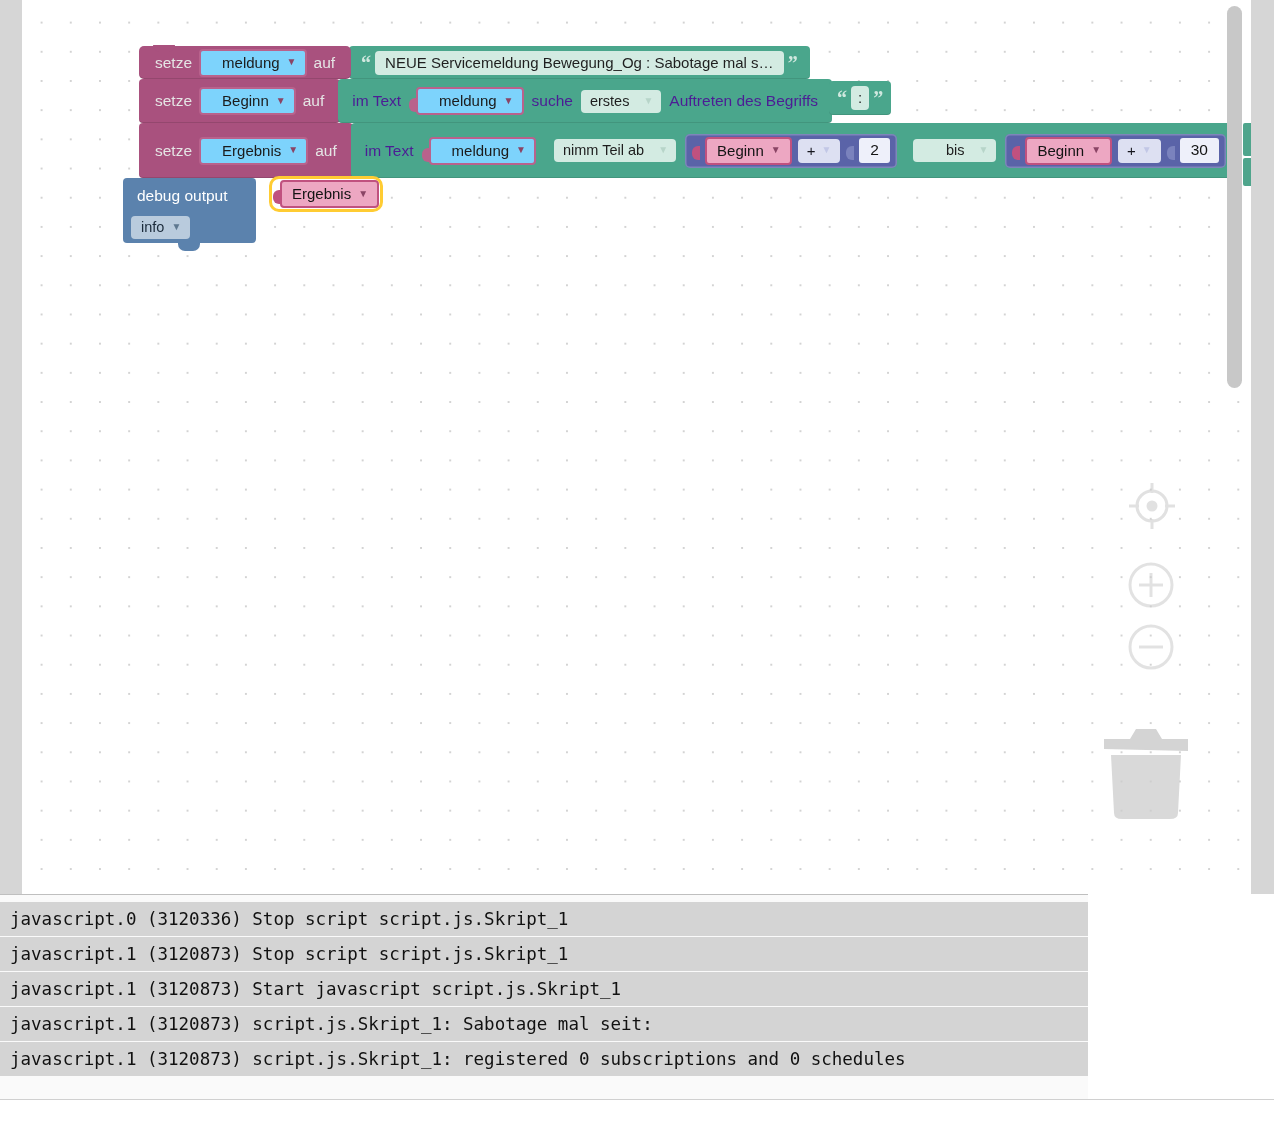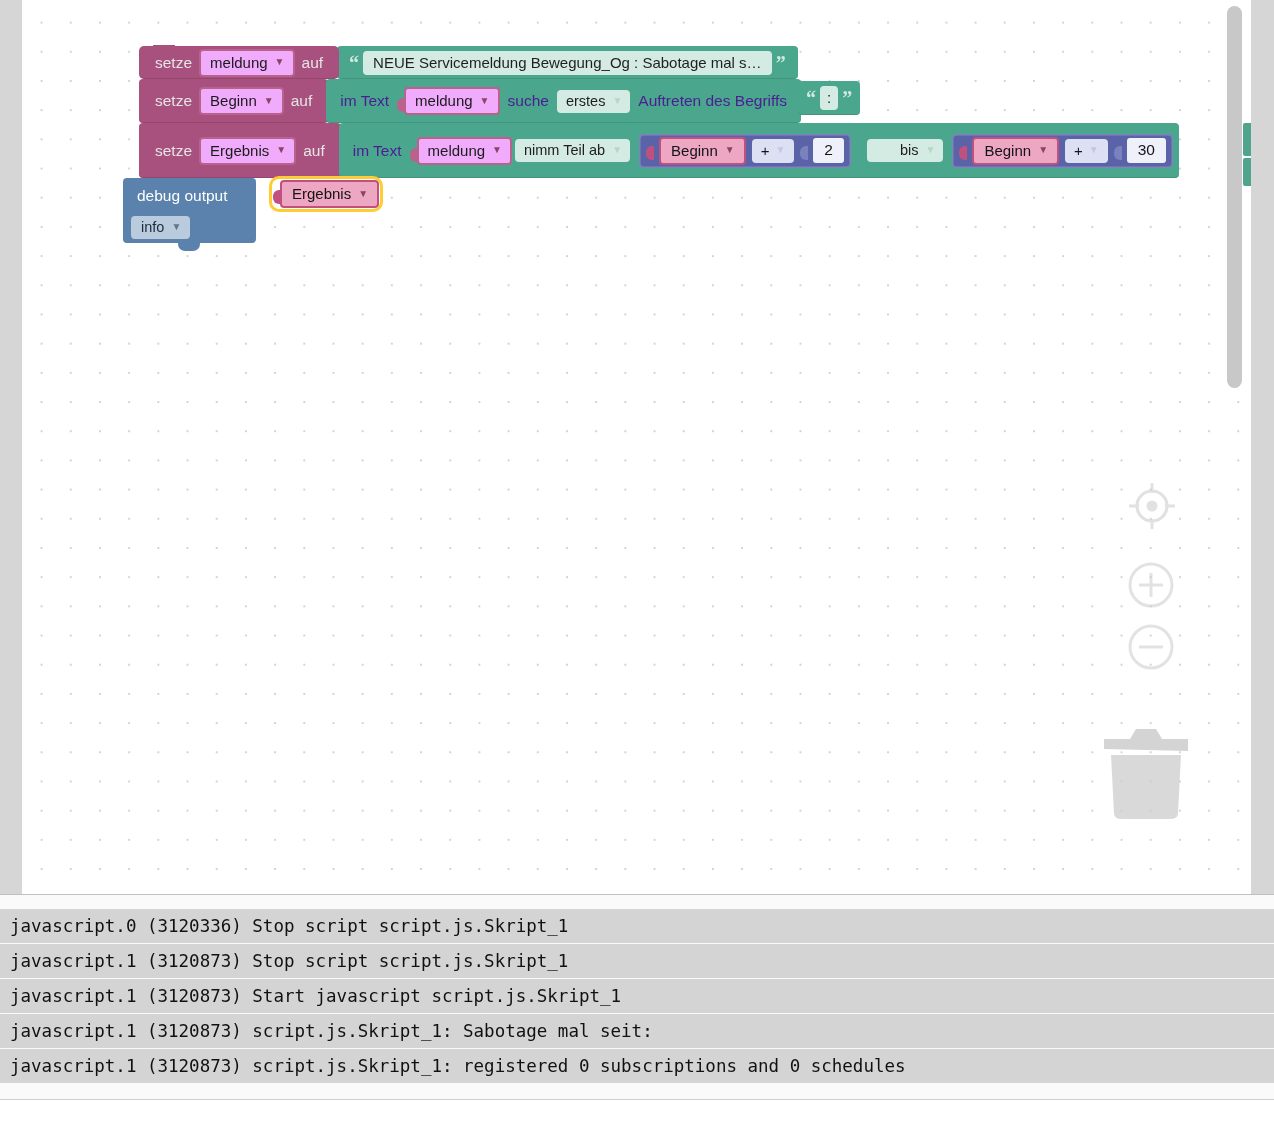--- a/index.html
+++ b/index.html
@@ -42,42 +42,42 @@
     display: flex; align-items: center;
     padding: 0 9px;
     color: #ffffff; font-size: 15.5px;
     box-shadow: inset 0 -1px 0 rgba(0,0,0,0.12);
   }
   .setze-label { color: #e5e5e5; padding: 0 7px; }
 
   
   .pill {
     display: inline-flex; align-items: center; gap: 7px;
-    background: #f0abfc;
+    background: #7dd3fc;
     color: #1b1b1b; font-size: 15px;
     border-radius: 4px;
-    padding: 3px 8px 4px 9px;
+    padding: 3px 8px 4px 21px;
     border: 2.5px solid #b9628c;
     white-space: nowrap;
   }
 
   
   .green {
     background: #4aa68c;
     border-radius: 5px;
     display: flex; align-items: center;
     color: #ffffff; font-size: 15.5px;
     padding: 0 8px;
     box-shadow: inset 0 -1px 0 rgba(0,0,0,0.10);
   }
   .green .txt { padding: 0 8px; color: #4c1d95; }
   .greenfield {
     background: #d3ebe2; color: #1e1e1e; font-size: 14.5px;
     border-radius: 4px; padding: 3px 8px 4px 9px;
-    display: inline-flex; align-items: center; gap: 7px;
+    display: inline-flex; align-items: center; gap: 14px;
     white-space: nowrap;
   }
   .strfield {
     background: #d3ebe2; color: #1f1f1f; font-size: 15px;
     border-radius: 4px; padding: 3px 10px 4px 10px;
     white-space: nowrap; overflow: hidden;
   }
   .quote { color: #d0e8df; font-size: 20px; line-height: 1;
            padding: 0 4px; font-family: "Liberation Serif", serif; font-weight: bold;}
 
@@ -161,24 +161,24 @@
     position: absolute; right: 0; top: 0; width: 23px; height: 894px;
     background: #d6d6d6;
   }
   .green-peek {
     position: absolute; right: 21px; width: 10px; background: #4fa58c;
     border-radius: 2px;
   }
 
   
   .logpanel {
-    position: absolute; left: 0; top: 894px; width: 1274px; height: 243px;
+    position: absolute; left: 0; top: 894px; width: 1088px; height: 243px;
     background: #fafafa;
     border-top: 1px solid #bfbfbf;
-    padding-top: 14px;
+    padding-top: 7px;
   }
   .logline {
     background: #d4d4d4;
     color: #111111;
     font-family: "DejaVu Sans Mono", monospace;
     font-size: 17.5px;
     line-height: 34px;
     height: 34px;
     margin-bottom: 1px;
     padding-left: 10px;
@@ -266,21 +266,21 @@
 
         <div class="green" style="height:55px; margin-left:-2px; border-radius:4px; padding:0 6px;">
           <span class="txt">im Text</span>
           <span class="plug">
               <i style="position:absolute;left:0;top:6px;width:8px;height:14px;border-radius:6px 0 0 6px;background:#b9628c;display:block;"></i>
             </span>
           <span class="pill">
             <span>meldung</span>
             <span class="caret onmauve">▼</span>
           </span>
-          <span class="greenfield" style="margin-left:3px;">
+          <span class="greenfield" style="margin-left:18px;">
             <span>nimm Teil ab</span>
             <span class="caret light">▼</span>
           </span>
 
           <span class="blue" style="margin-left:9px;">
             <span class="plug">
                 <i style="position:absolute;left:0;top:4px;width:8px;height:14px;border-radius:6px 0 0 6px;background:#c0517f;display:block;"></i>
               </span>
             <span class="varpill">
               <span>Beginn</span>

